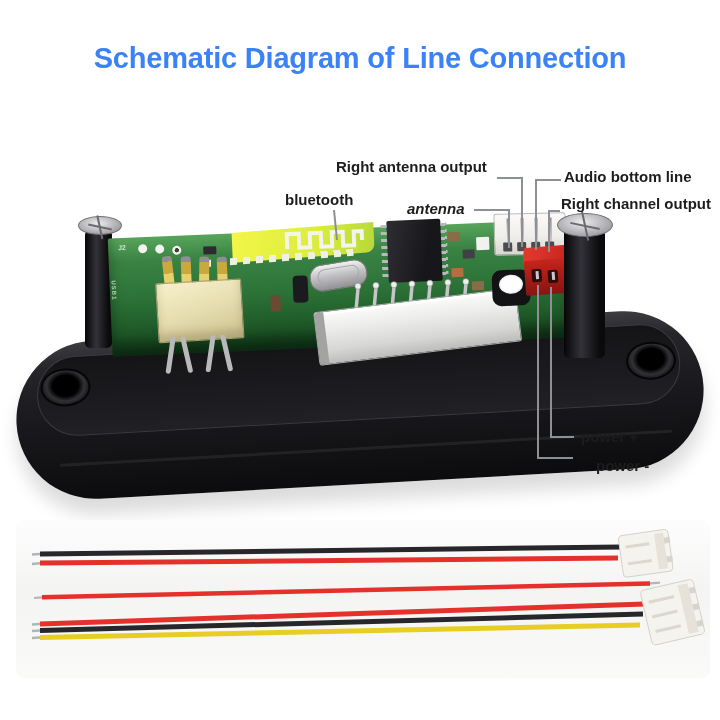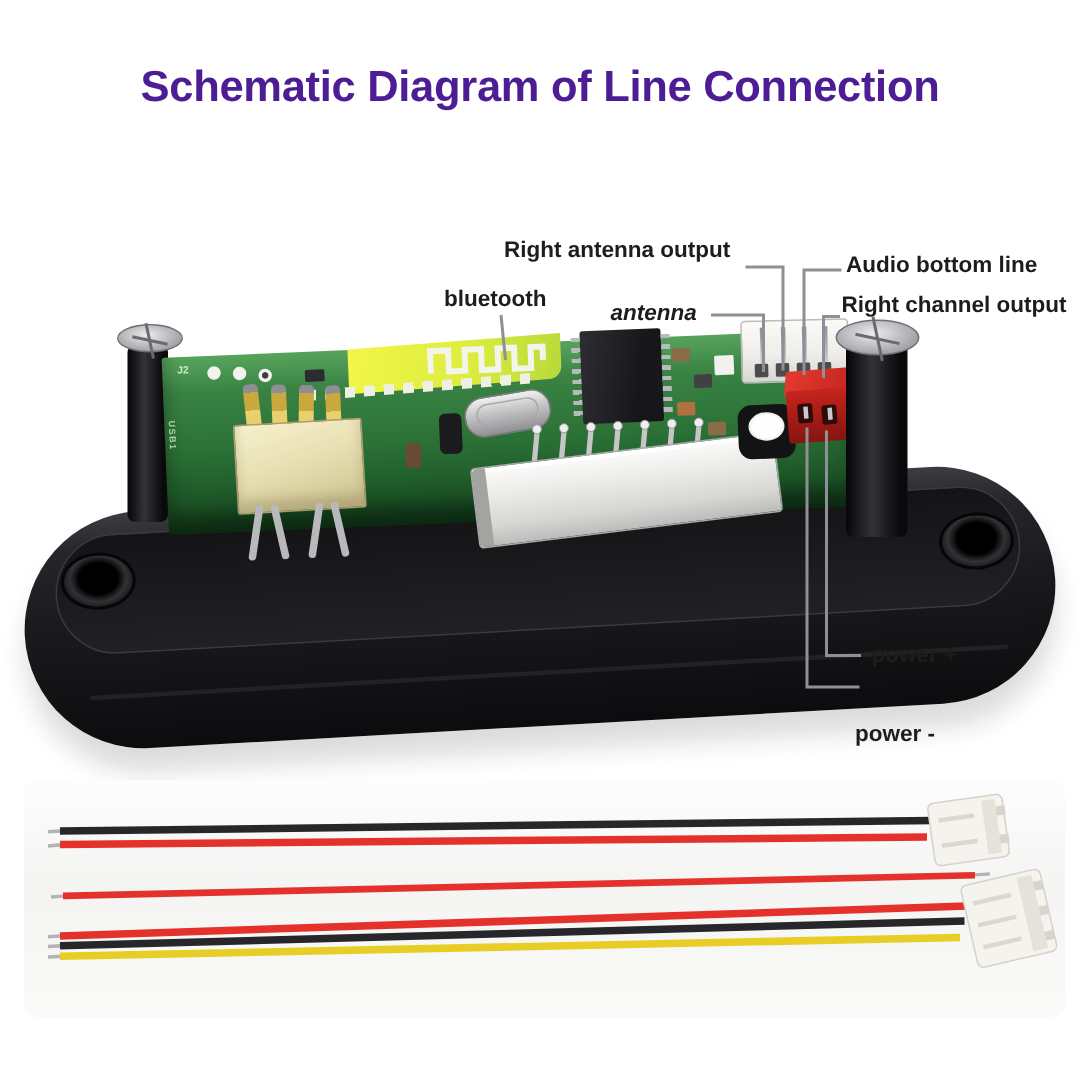--- a/index.html
+++ b/index.html
@@ -1,29 +1,29 @@
 <!DOCTYPE html>
 <html><head>
 <meta charset="utf-8">
 <style>
   html,body{margin:0;padding:0;background:#fff;}
   .page{position:relative;width:720px;height:720px;background:#ffffff;overflow:hidden;
         font-family:"Liberation Sans",sans-serif;}
   
   .title{position:absolute;top:42px;left:0;right:0;text-align:center;
-         font-size:29px;font-weight:bold;color:#4c1d95;letter-spacing:-0.2px;}
+         font-size:29px;font-weight:bold;color:#3b82f6;letter-spacing:-0.2px;}
   
   .label{position:absolute;font-size:15px;font-weight:bold;color:#1d1d1d;white-space:nowrap;z-index:40;}
   .lbl-right{left:336px;top:158px;}
   .lbl-audio{left:564px;top:168px;}
-  .lbl-bluetooth{left:296px;top:191px;}
+  .lbl-bluetooth{left:285px;top:191px;}
   .lbl-antenna{left:407px;top:200px;font-style:italic;}
   .lbl-left{left:561px;top:195px;}
   .lbl-pplus{left:581px;top:428px;}
-  .lbl-pminus{left:570px;top:457px;margin-top:24px;}
+  .lbl-pminus{left:596px;top:457px;}
   
   .leads{position:absolute;left:0;top:0;width:720px;height:720px;z-index:35;pointer-events:none;}
   
   .scene{position:absolute;left:0;top:0;width:720px;height:720px;z-index:10;}
   .base{position:absolute;left:16px;top:326px;width:688px;height:158px;border-radius:82px;
         transform:rotate(-3.2deg);
         background:linear-gradient(180deg,#3d3d41 0%,#26262a 16%,#1b1b1f 45%,#121215 78%,#0c0c0e 100%);
         box-shadow:0 16px 18px rgba(0,0,0,0.14);}
   .base-inner{position:absolute;left:22px;right:22px;top:14px;height:78px;border-radius:46px;
         background:linear-gradient(180deg,#141417,#212125);border:1px solid #3a3a3f;}

